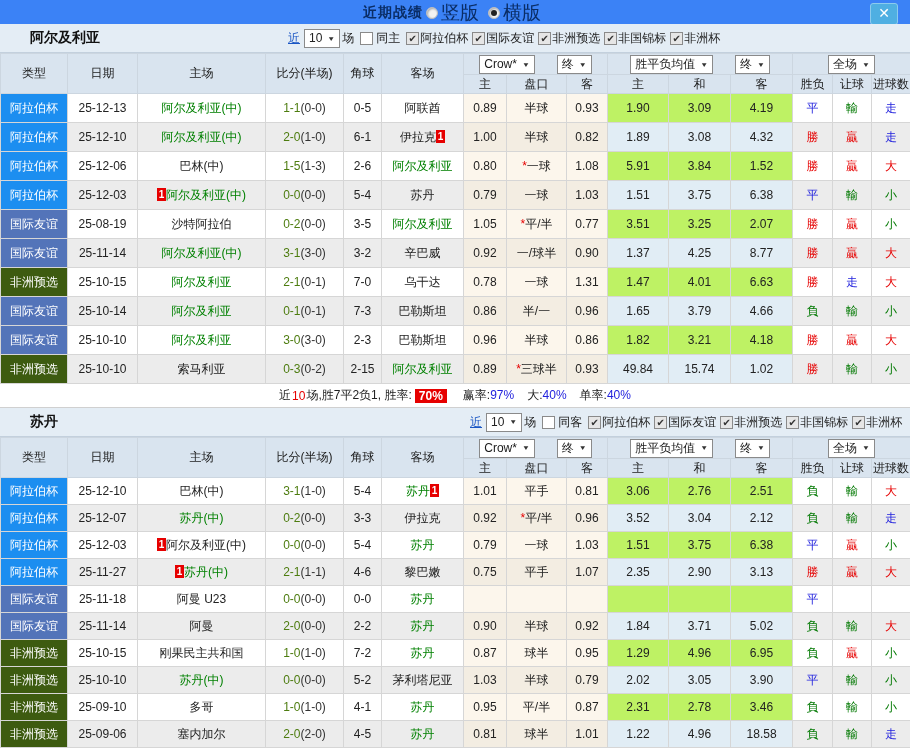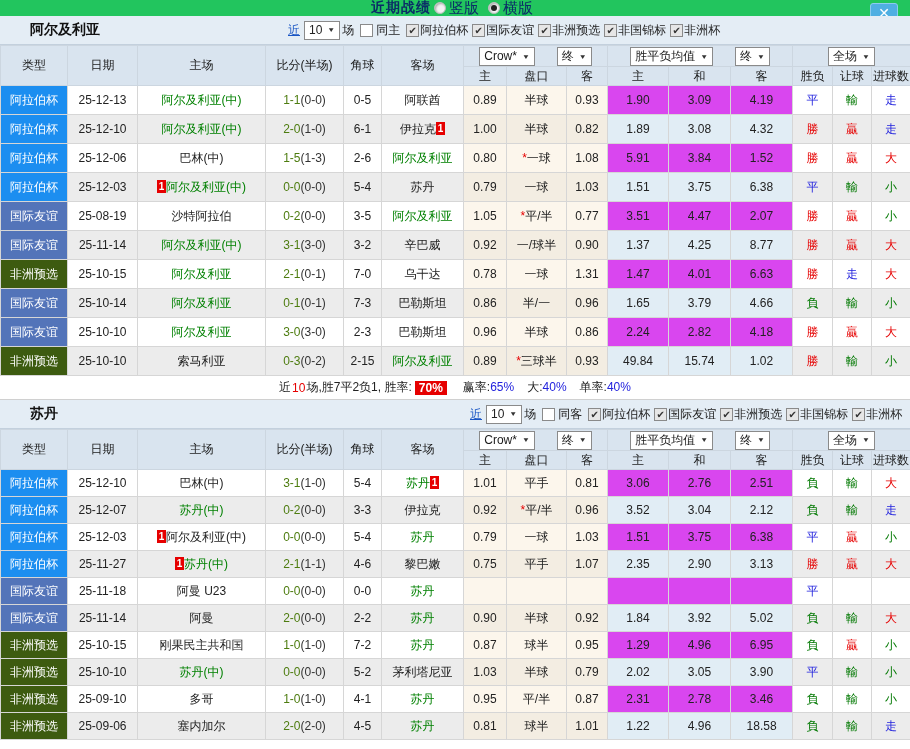--- a/index.html
+++ b/index.html
@@ -1,24 +1,24 @@
 <!DOCTYPE html>
 <html><head>
 <meta charset="utf-8">
 <style>
 *{box-sizing:border-box;margin:0;padding:0}
 html,body{width:910px;height:749px;overflow:hidden}
 body{font-family:"Liberation Sans","DejaVu Sans",sans-serif;font-size:12px;color:#222;background:#fff}
 
-.titlebar{height:16px;background:#22c55e;position:relative;display:flex;align-items:center}
+.titlebar{height:24px;background:#3b82f6;position:relative;display:flex;align-items:flex-start}
 .title-group{margin:0 auto;display:flex;align-items:center;gap:3px}
 .page-title{color:#0a2d66;font-weight:bold;font-size:14px;letter-spacing:1px}
 .radio{width:12px;height:12px;border-radius:50%;background:#f2f2f2;border:1px solid #bbb;display:inline-block;position:relative;box-shadow:inset 1px 1px 2px rgba(0,0,0,.3)}
 .radio.on::after{content:"";position:absolute;left:2px;top:2px;width:6px;height:6px;border-radius:50%;background:#222}
-.radio-label{color:#0a2d66;font-size:15px;margin-right:6px}
+.radio-label{color:#0a2d66;font-size:19px;margin-right:6px}
 .close-btn{position:absolute;right:12px;top:3px;width:28px;height:22px;background:#4fafe2;border:1px solid #8ccbee;border-radius:3px;color:#fff;font-size:14px;font-weight:bold;line-height:19px;text-align:center;cursor:pointer}
 
 .section-head{height:29px;background:#e4edf5;position:relative;display:flex;align-items:center;border-bottom:1px solid #c3d0dd}
 .team-name{font-weight:bold;font-size:14px;margin-left:30px;color:#111}
 .filters{position:absolute;display:flex;align-items:center;gap:2px;white-space:nowrap}
 .section.s0 .filters{left:288px}
 .section.s1 .filters{left:470px}
 .near-link{color:#1a56c4;text-decoration:underline;cursor:pointer;margin-right:2px}
 .mock-select{display:inline-flex;align-items:center;background:#fff;border:1px solid #8a8a8a;height:19px;padding:0 4px;gap:5px;cursor:pointer}
 .mock-select .arr{font-size:8px;color:#333;transform:scaleY(.8)}
@@ -31,21 +31,21 @@
 thead th{background:#d9e4ef;font-weight:normal;color:#1a1a1a}
 thead tr.r1 th{height:21px}
 thead tr.r2 th{height:19px}
 thead .grp{border-bottom:none}
 thead .selwrap{display:flex;align-items:center;justify-content:center;gap:22px}
 tbody td{border-color:#d6d6d6}
 .rows29 tbody tr{height:29px}
 .rows27 tbody tr{height:27px}
 tbody tr:nth-child(even){background:#ececec}
 td.crow{background:#fcf6ec}
-td.avg{background:#d946ef}
+td.avg{background:#bef264}
 tbody tr:nth-child(even) td.crow{background:#f3ede2}
 tbody tr:nth-child(even) td.avg{background:#e1edf5}
 .t-arab{background:#1c8ef0;color:#fff}
 .t-friendly{background:#5374b9;color:#fff}
 .t-afq{background:#3d5b10;color:#fff}
 .green{color:#008000}
 .v-red{color:#e60000}
 .v-blue{color:#2222dd}
 .v-green{color:#007800}
 .score{color:#4d7c0f}
@@ -253,21 +253,21 @@
     <td class="t-friendly">国际友谊</td>
     <td>25-08-19</td>
     <td><span>沙特阿拉伯</span></td>
     <td><span class="score">0-2</span><span class="half">(0-0)</span></td>
     <td>3-5</td>
     <td><span class="green">阿尔及利亚</span></td>
     <td class="crow">1.05</td>
     <td class="crow"><span class="star">*</span><span>平/半</span></td>
     <td class="crow">0.77</td>
     <td class="avg">3.51</td>
-    <td class="avg">4.47</td>
+    <td class="avg">3.25</td>
     <td class="avg">2.07</td>
     <td class="v-red">勝</td>
     <td class="v-red">贏</td>
     <td class="v-green">小</td>
   </tr>
 
   <tr>
     <td class="t-friendly">国际友谊</td>
     <td>25-11-14</td>
     <td><span class="green">阿尔及利亚(中)</span></td>
@@ -324,22 +324,22 @@
   <tr>
     <td class="t-friendly">国际友谊</td>
     <td>25-10-10</td>
     <td><span class="green">阿尔及利亚</span></td>
     <td><span class="score">3-0</span><span class="half">(3-0)</span></td>
     <td>2-3</td>
     <td><span>巴勒斯坦</span></td>
     <td class="crow">0.96</td>
     <td class="crow"><span>半球</span></td>
     <td class="crow">0.86</td>
-    <td class="avg">2.24</td>
-    <td class="avg">2.82</td>
+    <td class="avg">1.82</td>
+    <td class="avg">3.21</td>
     <td class="avg">4.18</td>
     <td class="v-red">勝</td>
     <td class="v-red">贏</td>
     <td class="v-red">大</td>
   </tr>
 
   <tr>
     <td class="t-afq">非洲预选</td>
     <td>25-10-10</td>
     <td><span>索马利亚</span></td>
@@ -356,21 +356,21 @@
     <td class="v-green">輸</td>
     <td class="v-green">小</td>
   </tr>
 </tbody>
     </table>
     <div class="summary">
       <span>近</span>
         <span class="num-red">10</span>
         <span>场,胜7平2负1, 胜率:</span>
         <span class="rate-badge">70%</span>
-        <span class="sum-stats"><span><span class="sum-label">赢率:</span><span class="pct">65%</span></span><span><span class="sum-label">大:</span><span class="pct">40%</span></span><span><span class="sum-label">单率:</span><span class="pct">40%</span></span></span>
+        <span class="sum-stats"><span><span class="sum-label">赢率:</span><span class="pct">97%</span></span><span><span class="sum-label">大:</span><span class="pct">40%</span></span><span><span class="sum-label">单率:</span><span class="pct">40%</span></span></span>
     </div>
   </div>
 
   <div class="section s1 rows27">
     <div class="section-head">
       <span class="team-name">苏丹</span>
       <div class="filters">
         <a class="near-link">近</a>
         <span class="mock-select">
             <span>10</span>
@@ -563,21 +563,21 @@
     <td class="t-friendly">国际友谊</td>
     <td>25-11-14</td>
     <td><span>阿曼</span></td>
     <td><span class="score">2-0</span><span class="half">(0-0)</span></td>
     <td>2-2</td>
     <td><span class="green">苏丹</span></td>
     <td class="crow">0.90</td>
     <td class="crow"><span>半球</span></td>
     <td class="crow">0.92</td>
     <td class="avg">1.84</td>
-    <td class="avg">3.92</td>
+    <td class="avg">3.71</td>
     <td class="avg">5.02</td>
     <td class="v-green">負</td>
     <td class="v-green">輸</td>
     <td class="v-red">大</td>
   </tr>
 
   <tr>
     <td class="t-afq">非洲预选</td>
     <td>25-10-15</td>
     <td><span>刚果民主共和国</span></td>

